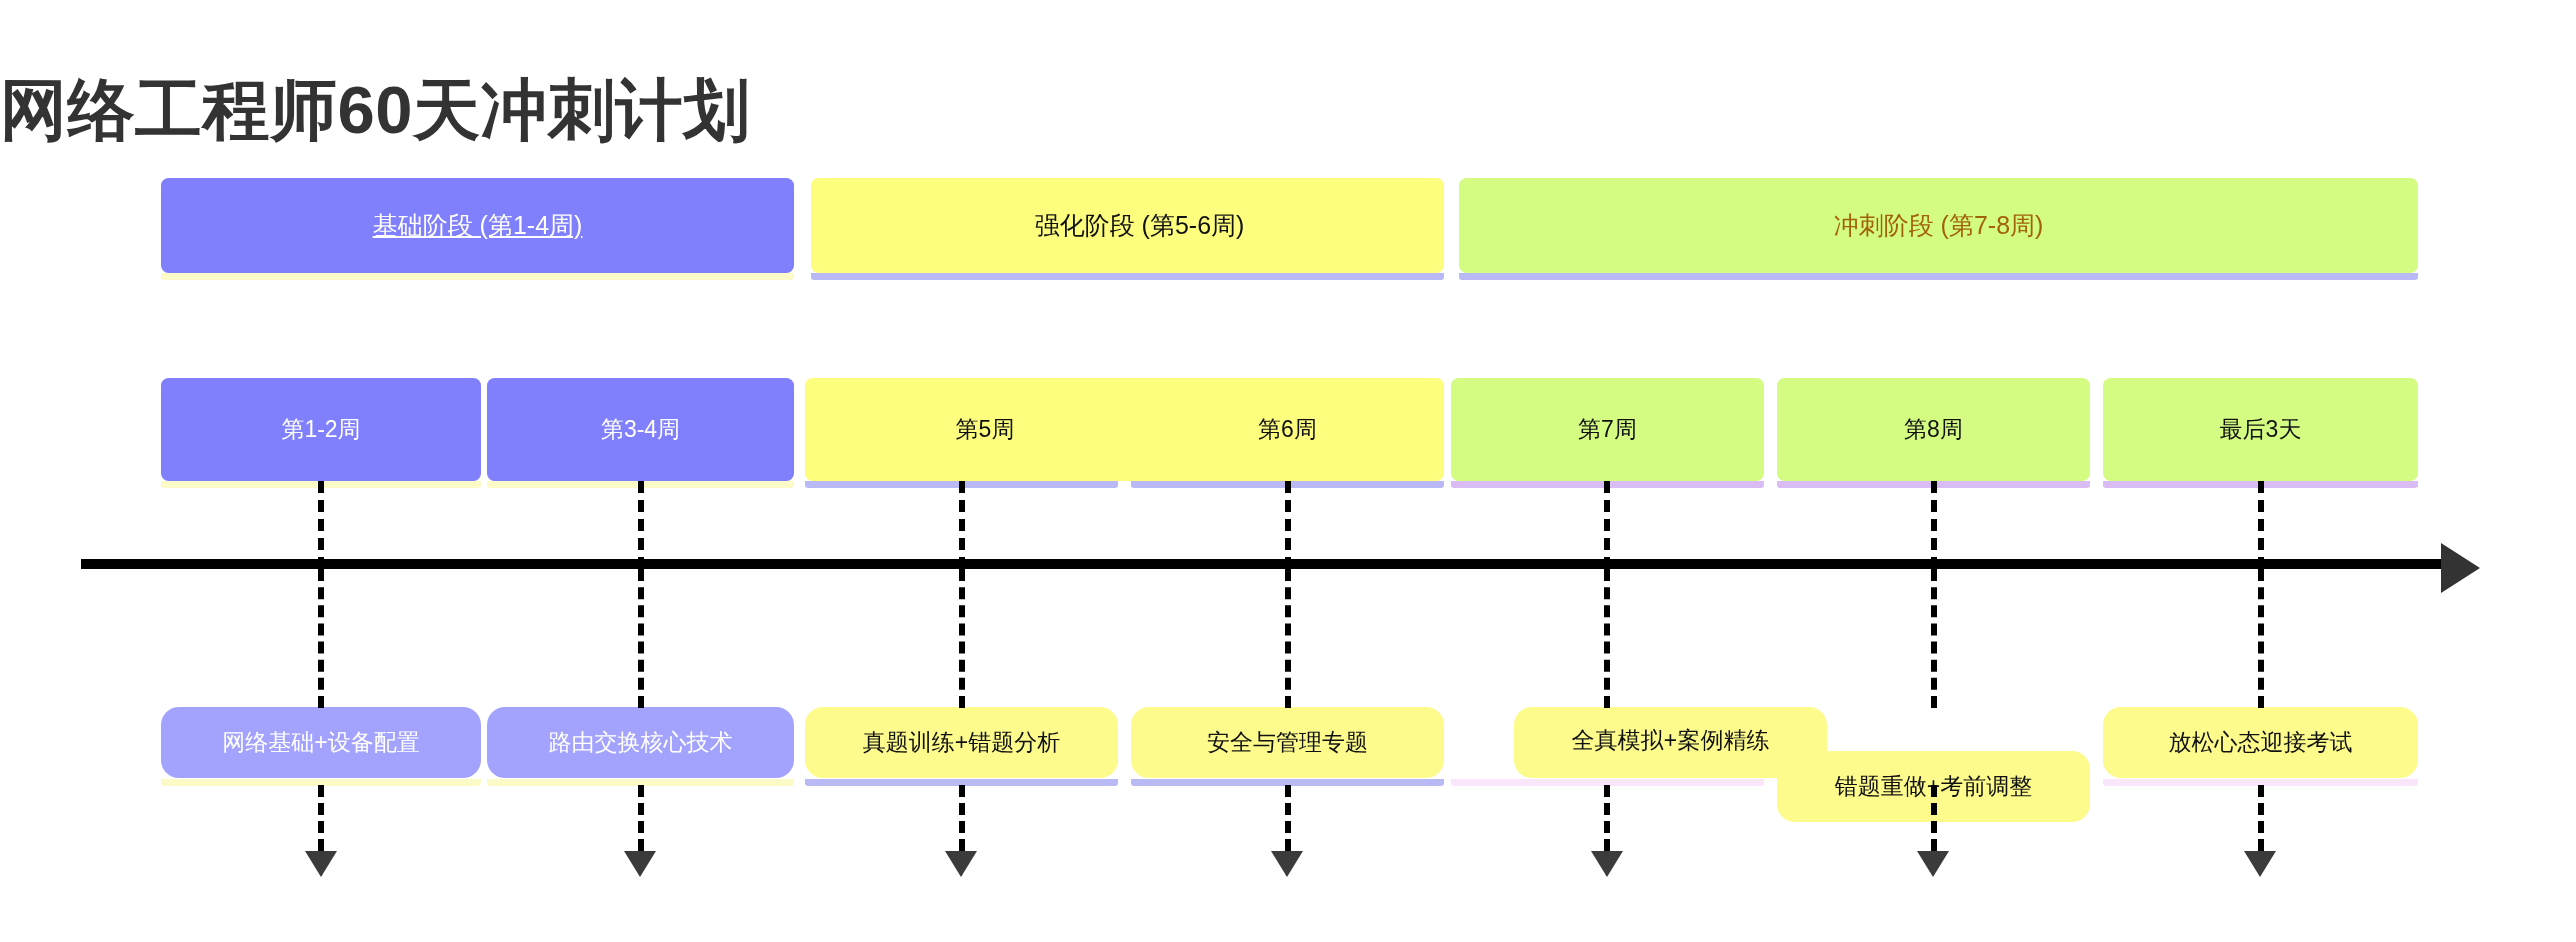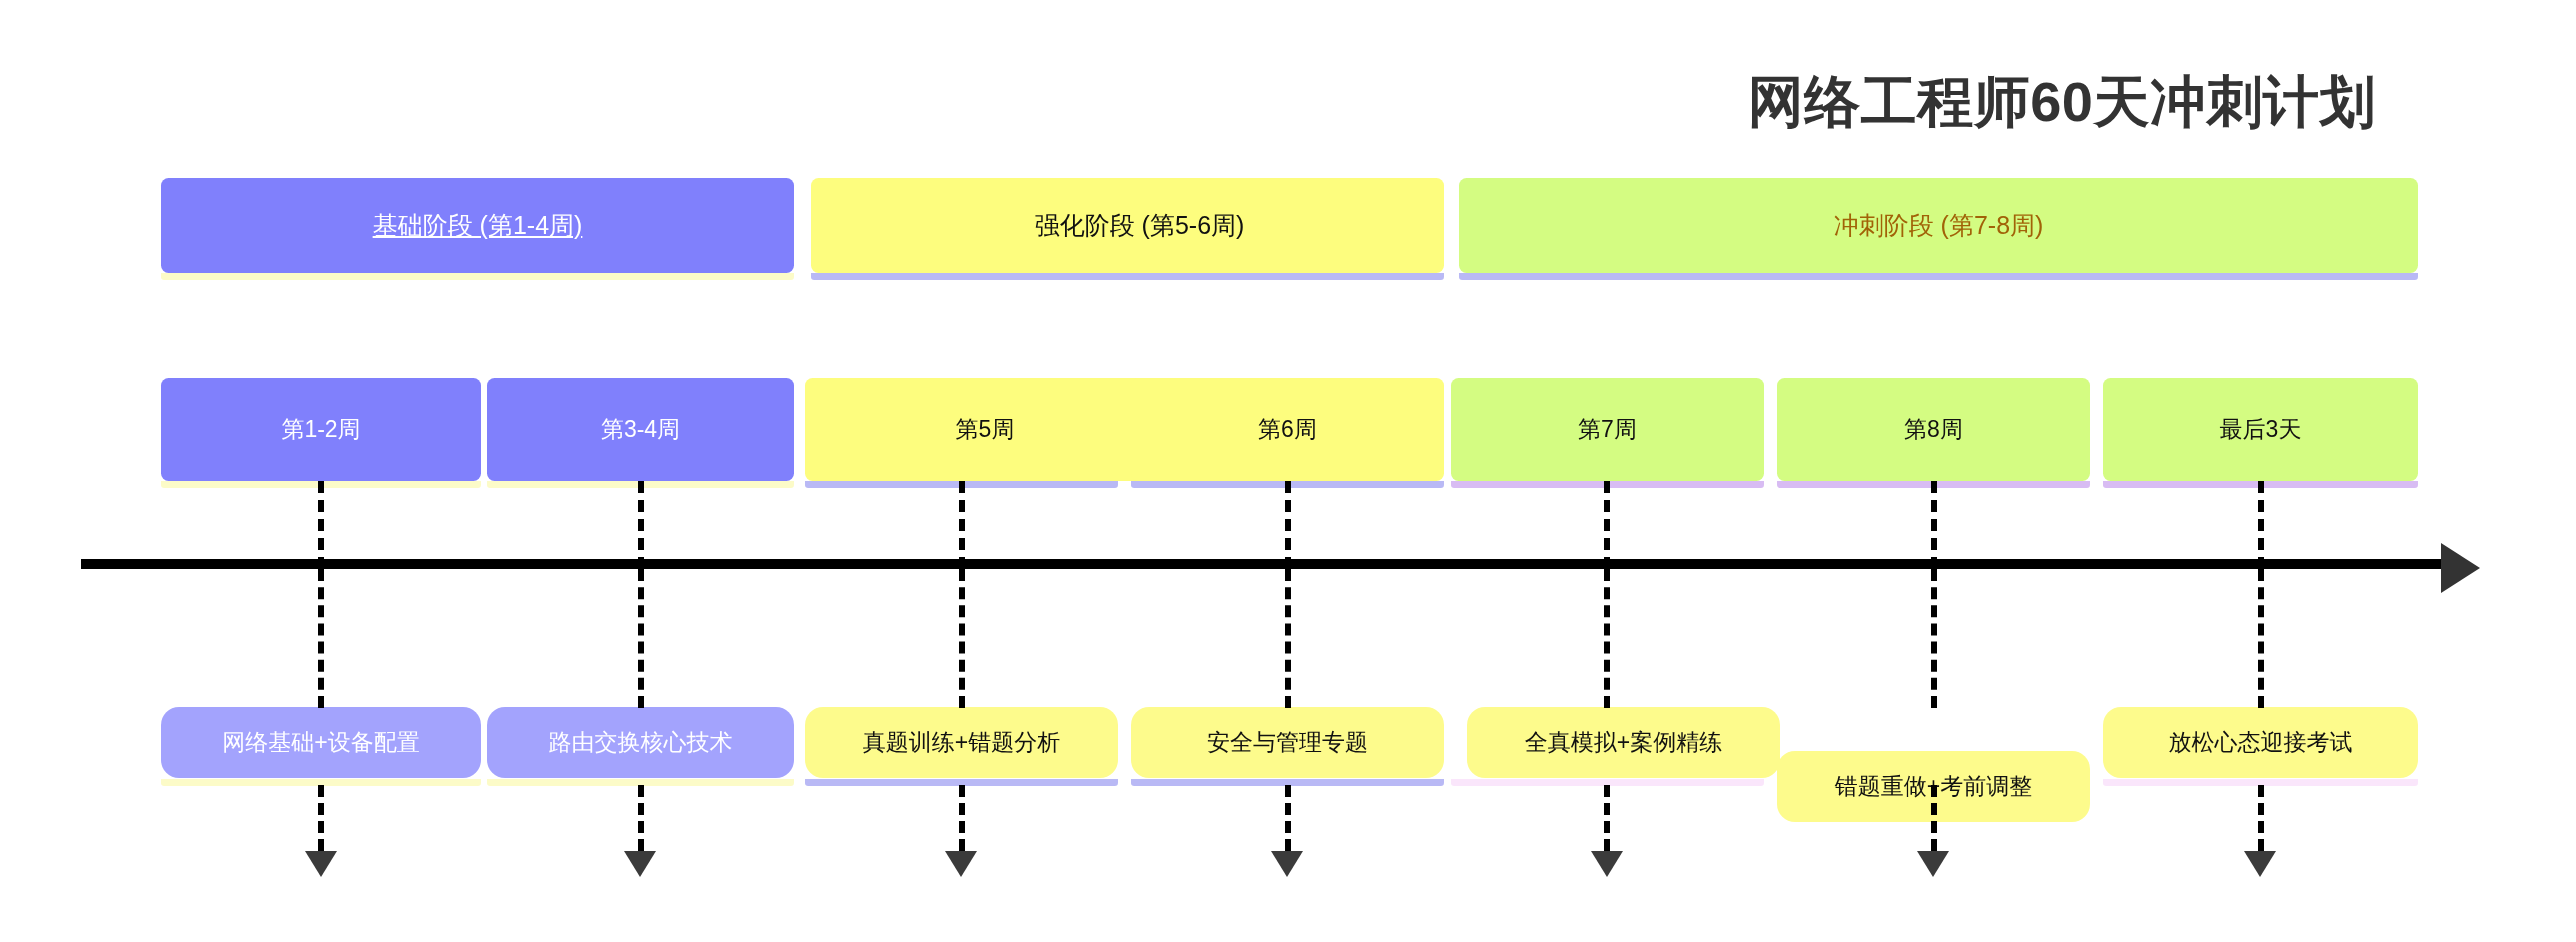--- a/index.html
+++ b/index.html
@@ -21,22 +21,22 @@
     width: 2576px;
     height: 943px;
   }
 
   
   .title {
     position: absolute;
     left: 0;
     top: 65px;
     width: 2376px;
-    text-align: right;
-    font-size: 56px;
+    text-align: left;
+    font-size: 67px;
     font-weight: bold;
     color: #333333;
     letter-spacing: 0.5px;
     white-space: nowrap;
   }
 
   
   .block {
     position: absolute;
     box-sizing: border-box;
@@ -179,21 +179,21 @@
       </div>
       <div class="shadow" style="left: 805px; top: 779px; width: 313px; height: 6.5px; background: rgb(185, 185, 245);"></div>
       <div class="block task t-yellow" style="left: 805px; top: 707px; width: 313px; height: 71px;">
         <span class="label">真题训练+错题分析</span>
       </div>
       <div class="shadow" style="left: 1131px; top: 779px; width: 313px; height: 6.5px; background: rgb(185, 185, 245);"></div>
       <div class="block task t-yellow" style="left: 1131px; top: 707px; width: 313px; height: 71px;">
         <span class="label">安全与管理专题</span>
       </div>
       <div class="shadow" style="left: 1451px; top: 779px; width: 313px; height: 6.5px; background: rgb(250, 230, 251);"></div>
-      <div class="block task t-yellow" style="left: 1467px; top: 707px; width: 313px; height: 71px;">
+      <div class="block task t-yellow" style="left: 1514px; top: 707px; width: 313px; height: 71px; font-family: Liberation Mono, monospace;">
         <span class="label">全真模拟+案例精练</span>
       </div>
       <div class="shadow" style="left: 1777px; top: 779px; width: 313px; height: 6.5px; background: rgb(250, 230, 251);"></div>
       <div class="block task t-yellow" style="left: 1777px; top: 707px; width: 313px; height: 71px; margin-top: 44px;">
         <span class="label">错题重做+考前调整</span>
       </div>
       <div class="shadow" style="left: 2103px; top: 779px; width: 315px; height: 6.5px; background: rgb(250, 230, 251);"></div>
       <div class="block task t-yellow" style="left: 2103px; top: 707px; width: 315px; height: 71px;">
         <span class="label">放松心态迎接考试</span>
       </div>

